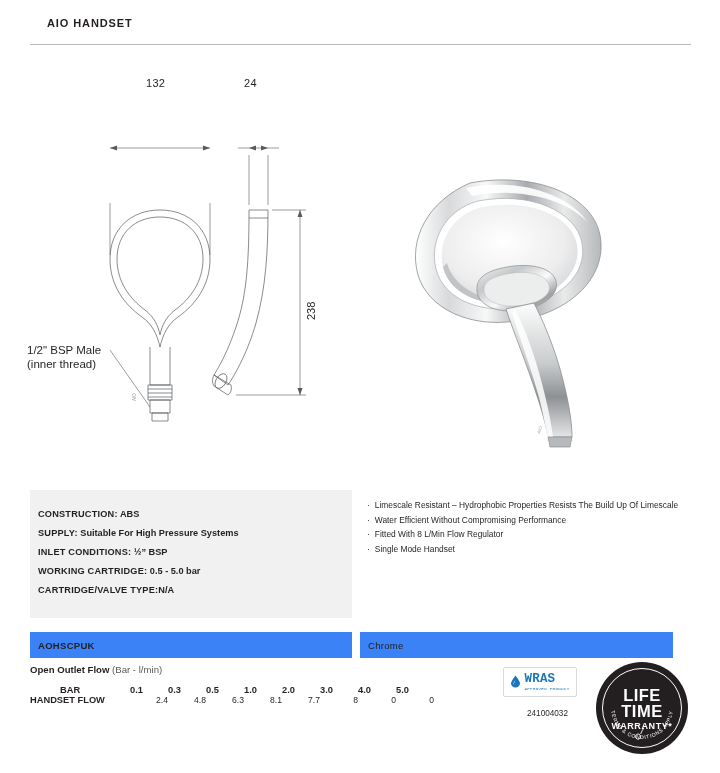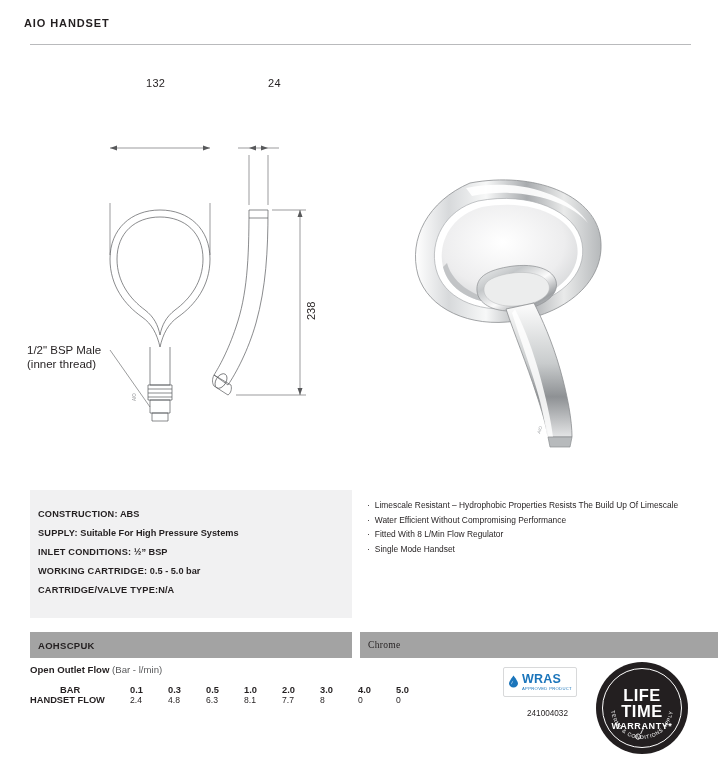--- a/index.html
+++ b/index.html
@@ -7,21 +7,21 @@
     margin: 0; padding: 0;
     width: 720px; height: 773px;
     background: #ffffff;
     font-family: "Liberation Sans", sans-serif;
     color: #231f20;
   }
   .page { position: relative; width: 720px; height: 773px; overflow: hidden; }
 
   
   .header {
-    position: absolute; left: 24px; top: 17px; width: 660px;
+    position: absolute; left: 47px; top: 17px; width: 660px;
   }
   .header-title {
     font-size: 11px; font-weight: bold; letter-spacing: 0.9px;
     color: #231f20; text-transform: uppercase;
   }
   .header-rule {
     position: absolute; left: 30px; top: 44px; width: 661px; height: 1px;
     background: #b9babc;
   }
 
@@ -59,25 +59,25 @@
     position: absolute; left: 367px; top: 498px; width: 330px;
   }
   .feature-row {
     font-size: 8.4px; line-height: 14.5px; color: #231f20;
     display: flex; gap: 5px; align-items: flex-start; white-space: nowrap;
   }
   .feature-bullet { color: #231f20; line-height: 14.5px; }
 
   
   .codebar {
-    position: absolute; top: 632px; height: 26px; background: #a3a3a3;
+    position: absolute; top: 632px; height: 26px; background: #3b82f6;
     display: flex; align-items: center;
   }
   .codebar-left { left: 30px; width: 322px; }
-  .codebar-right { left: 360px; width: 358px; font-family: Liberation Serif, serif; }
+  .codebar-right { left: 360px; width: 313px; }
   .codebar-label {
     font-size: 9.5px; font-weight: bold; color: #231f20; padding-left: 8px;
     letter-spacing: .3px;
   }
   .codebar-right .codebar-label { font-weight: normal; font-size: 9.5px; }
 
   
   .flow { position: absolute; left: 30px; top: 664px; width: 430px; }
   .flow-title { font-size: 9.6px; color: #231f20; margin-bottom: 10px; }
   .flow-title b { font-weight: bold; }
@@ -87,31 +87,31 @@
   table.flow-table td { padding: 0; }
   .rowlabel {
     font-size: 9.3px; font-weight: bold; width: 100px;
     padding-right: 0; white-space: nowrap;
   }
   .hdrcell {
     font-size: 9.3px; font-weight: bold; text-align: left; width: 38px;
     padding-bottom: 11px;
   }
   .valcell {
-    font-size: 8.6px; text-align: left; width: 38px; color: #231f20;
+    font-size: 8.6px; text-align: right; width: 38px; color: #231f20;
   }
   .rowlabel.values { padding-top: 0; }
 
   
   .wras {
     position: absolute; left: 503px; top: 667px; width: 74px; height: 30px;
     border: 1px solid #d8d9da; border-radius: 2px; background: #fff;
     display: flex; align-items: center; justify-content: center;
   }
-  .wras-inner { display: flex; align-items: center; gap: 3px; }
+  .wras-inner { display: flex; align-items: center; gap: 3px; font-family: Liberation Mono, monospace; }
   .wras-drop { width: 11px; height: 13px; position: relative; }
   .wras-text { line-height: 1; }
   .wras-main { font-size: 12.5px; font-weight: bold; color: #1b75bb; letter-spacing: .2px; }
   .wras-sub { font-size: 4.2px; color: #1b75bb; letter-spacing: .3px; margin-top: 1px; }
   .wras-code {
     position: absolute; left: 503px; top: 709px; font-size: 8.2px; color: #231f20; margin-left: 24px;
   }
   .lifetime {
     position: absolute; left: 594px; top: 660px; width: 96px; height: 96px;
   }
@@ -274,21 +274,21 @@
         <path d="M512 258 C520 284, 532 316, 540 346 C544 362, 546 374, 547 382
                  L553 382 C551 366, 546 342, 538 314 C530 286, 521 266, 515 254 Z" fill="#ffffff" opacity=".85"></path>
 
         <path d="M548 382 L572 382 L570 392 L550 392 Z" fill="#b7babc" stroke="#8b8e91" stroke-width="0.7"></path>
         <text x="540" y="379" font-family="Liberation Sans, sans-serif" font-size="4.5" fill="#9a9da0" transform="rotate(-72 540 379)">AIO</text>
       </g>
     </svg>
 
     
     <div class="dim" style="left:146px; top:22px;">132</div>
-    <div class="dim" style="left:268px; top:22px;">24</div>
+    <div class="dim" style="left:244px; top:22px;">24</div>
     <div class="dim-vert" style="left:305px; top:265px;">238</div>
 
     <div class="callout" style="left:27px; top:288px;">
       <div>1/2" BSP Male</div>
       <div>(inner thread)</div>
     </div>
   </div>
 
   <div class="spec-box"></div>
   <div class="spec-list">

